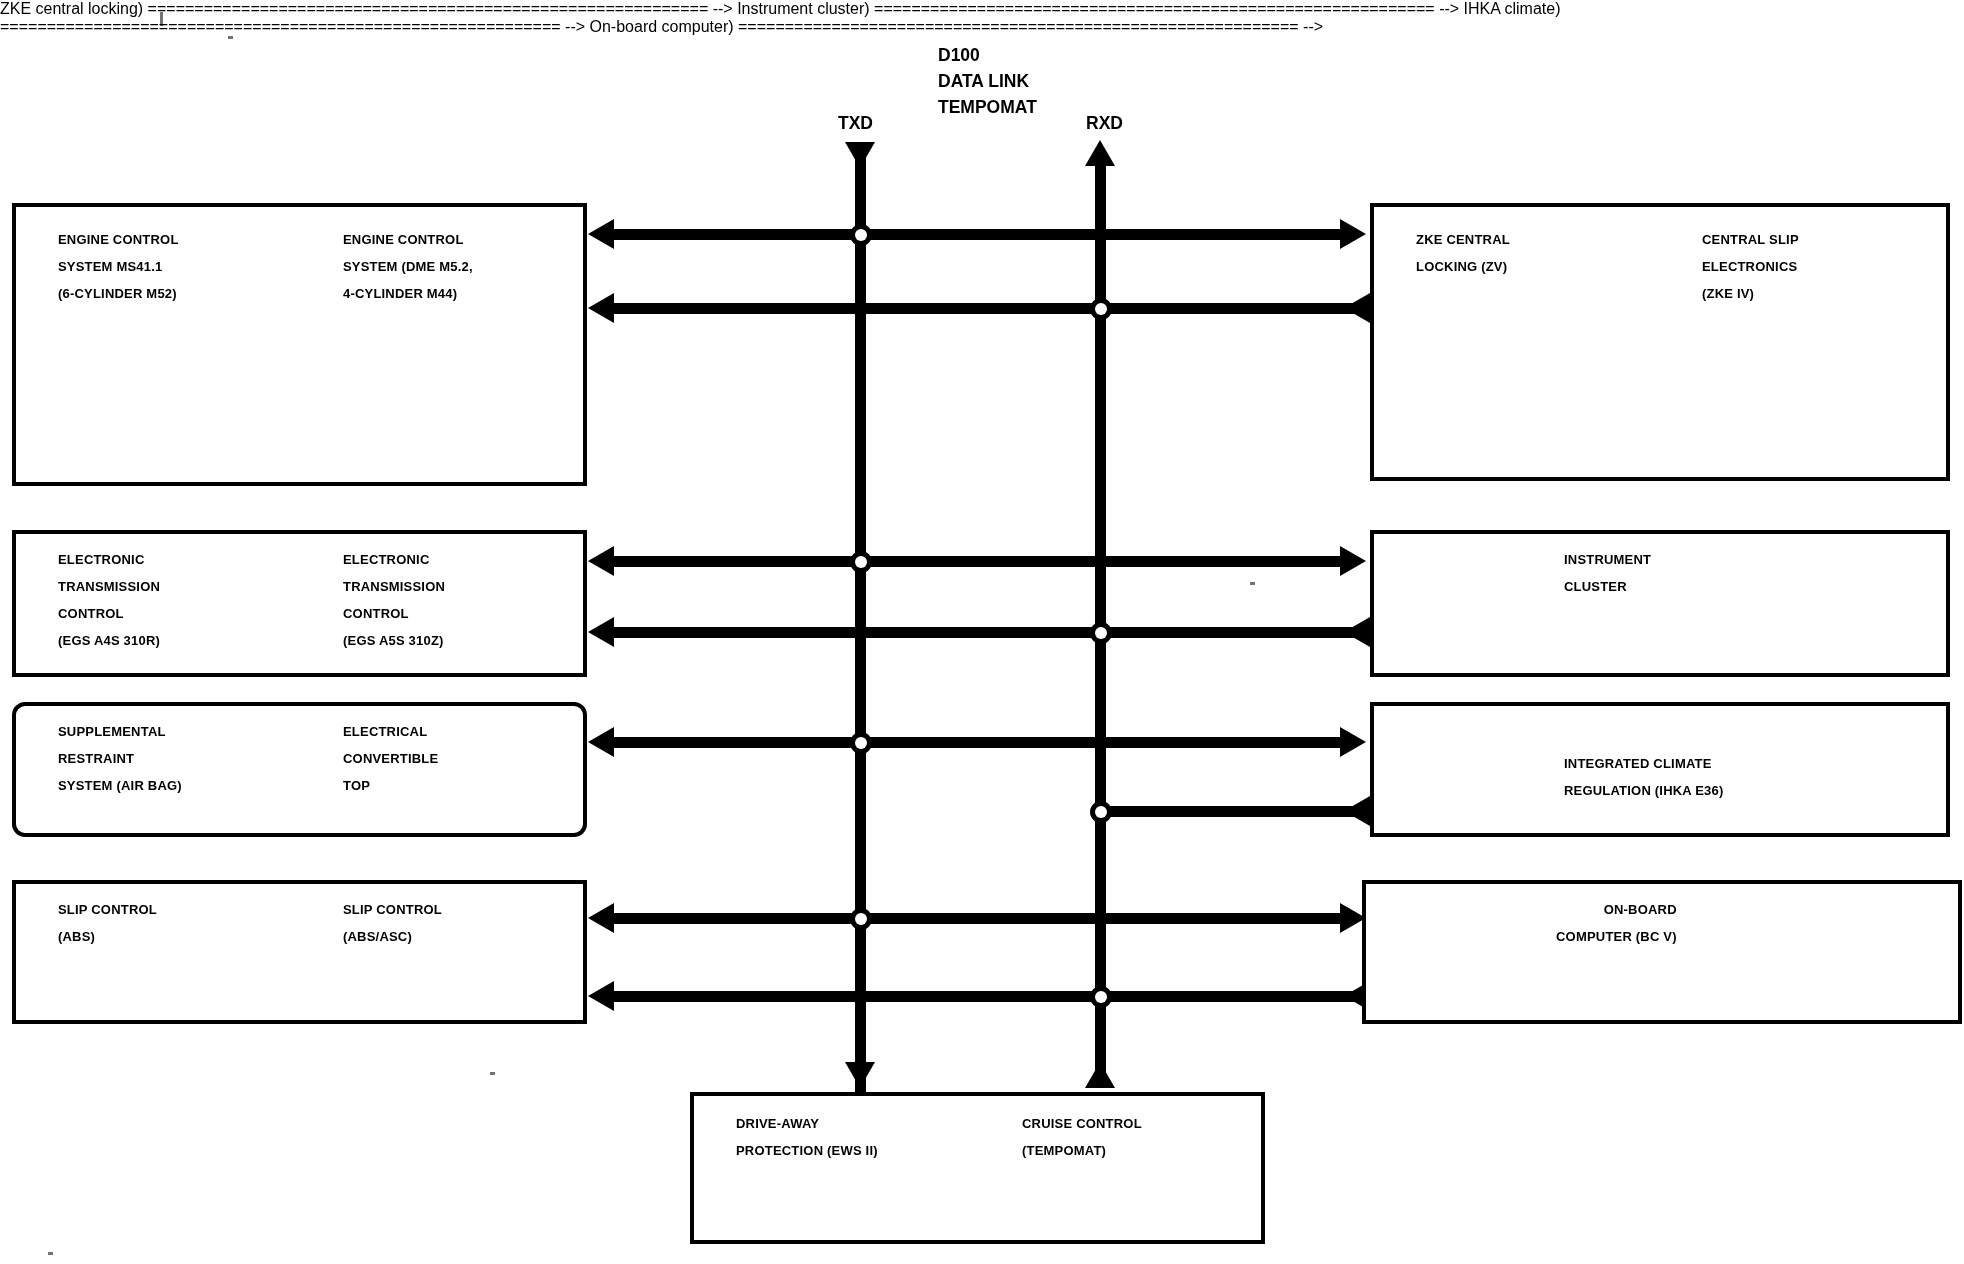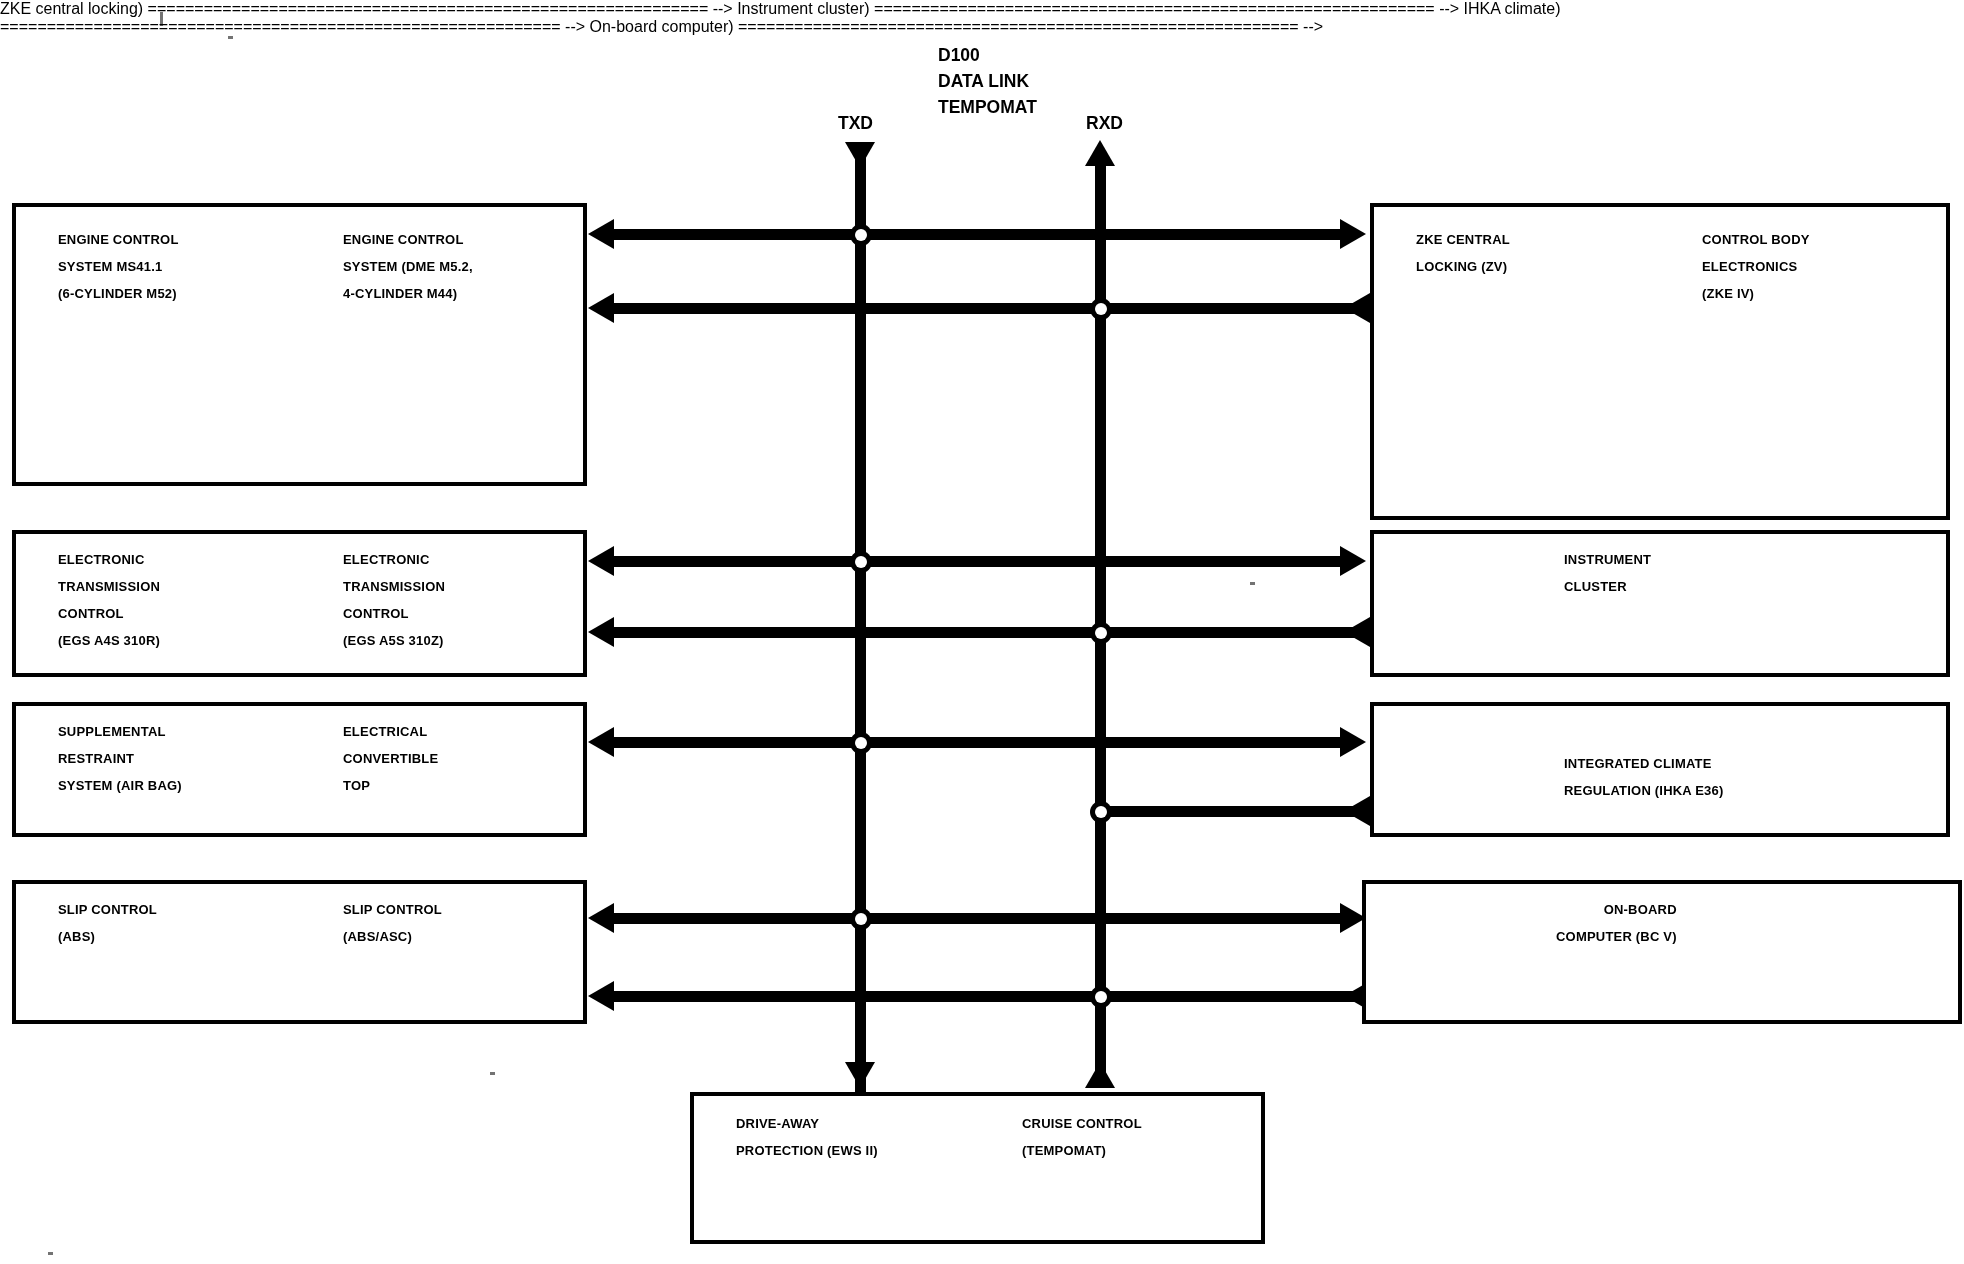--- a/index.html
+++ b/index.html
@@ -217,46 +217,46 @@
 TRANSMISSION
 CONTROL
 (EGS A4S 310R)</div>
       <div class="boxtext" style="left:327px;top:12px;">ELECTRONIC
 TRANSMISSION
 CONTROL
 (EGS A5S 310Z)</div>
     </div>
   </div>
 
-  <div class="box" style="left:12px;top:702px;width:575px;height:135px;">
+  <div class="box" style="left:12px;top:702px;width:575px;height:135px;border-radius:13px;">
     <div class="cols">
       <div class="boxtext" style="left:42px;top:12px;">SUPPLEMENTAL
 RESTRAINT
 SYSTEM (AIR BAG)</div>
       <div class="boxtext" style="left:327px;top:12px;">ELECTRICAL
 CONVERTIBLE
 TOP</div>
     </div>
   </div>
 
   <div class="box" style="left:12px;top:880px;width:575px;height:144px;">
     <div class="cols">
       <div class="boxtext" style="left:42px;top:12px;">SLIP CONTROL
 (ABS)</div>
       <div class="boxtext" style="left:327px;top:12px;">SLIP CONTROL
 (ABS/ASC)</div>
     </div>
   </div>
 
   
-  <div class="box" style="left:1370px;top:203px;width:580px;height:317px;">
+  <div class="box" style="left:1370px;top:203px;width:580px;height:278px;">
     <div class="cols">
       <div class="boxtext" style="left:42px;top:19px;">ZKE CENTRAL
 LOCKING (ZV)</div>
-      <div class="boxtext" style="left:328px;top:19px;">CONTROL BODY
+      <div class="boxtext" style="left:328px;top:19px;">CENTRAL SLIP
 ELECTRONICS
 (ZKE IV)</div>
     </div>
   </div>
 
   <div class="box" style="left:1370px;top:530px;width:580px;height:147px;">
     <div class="cols">
       <div class="boxtext" style="left:190px;top:12px;">INSTRUMENT
 CLUSTER</div>
     </div>

